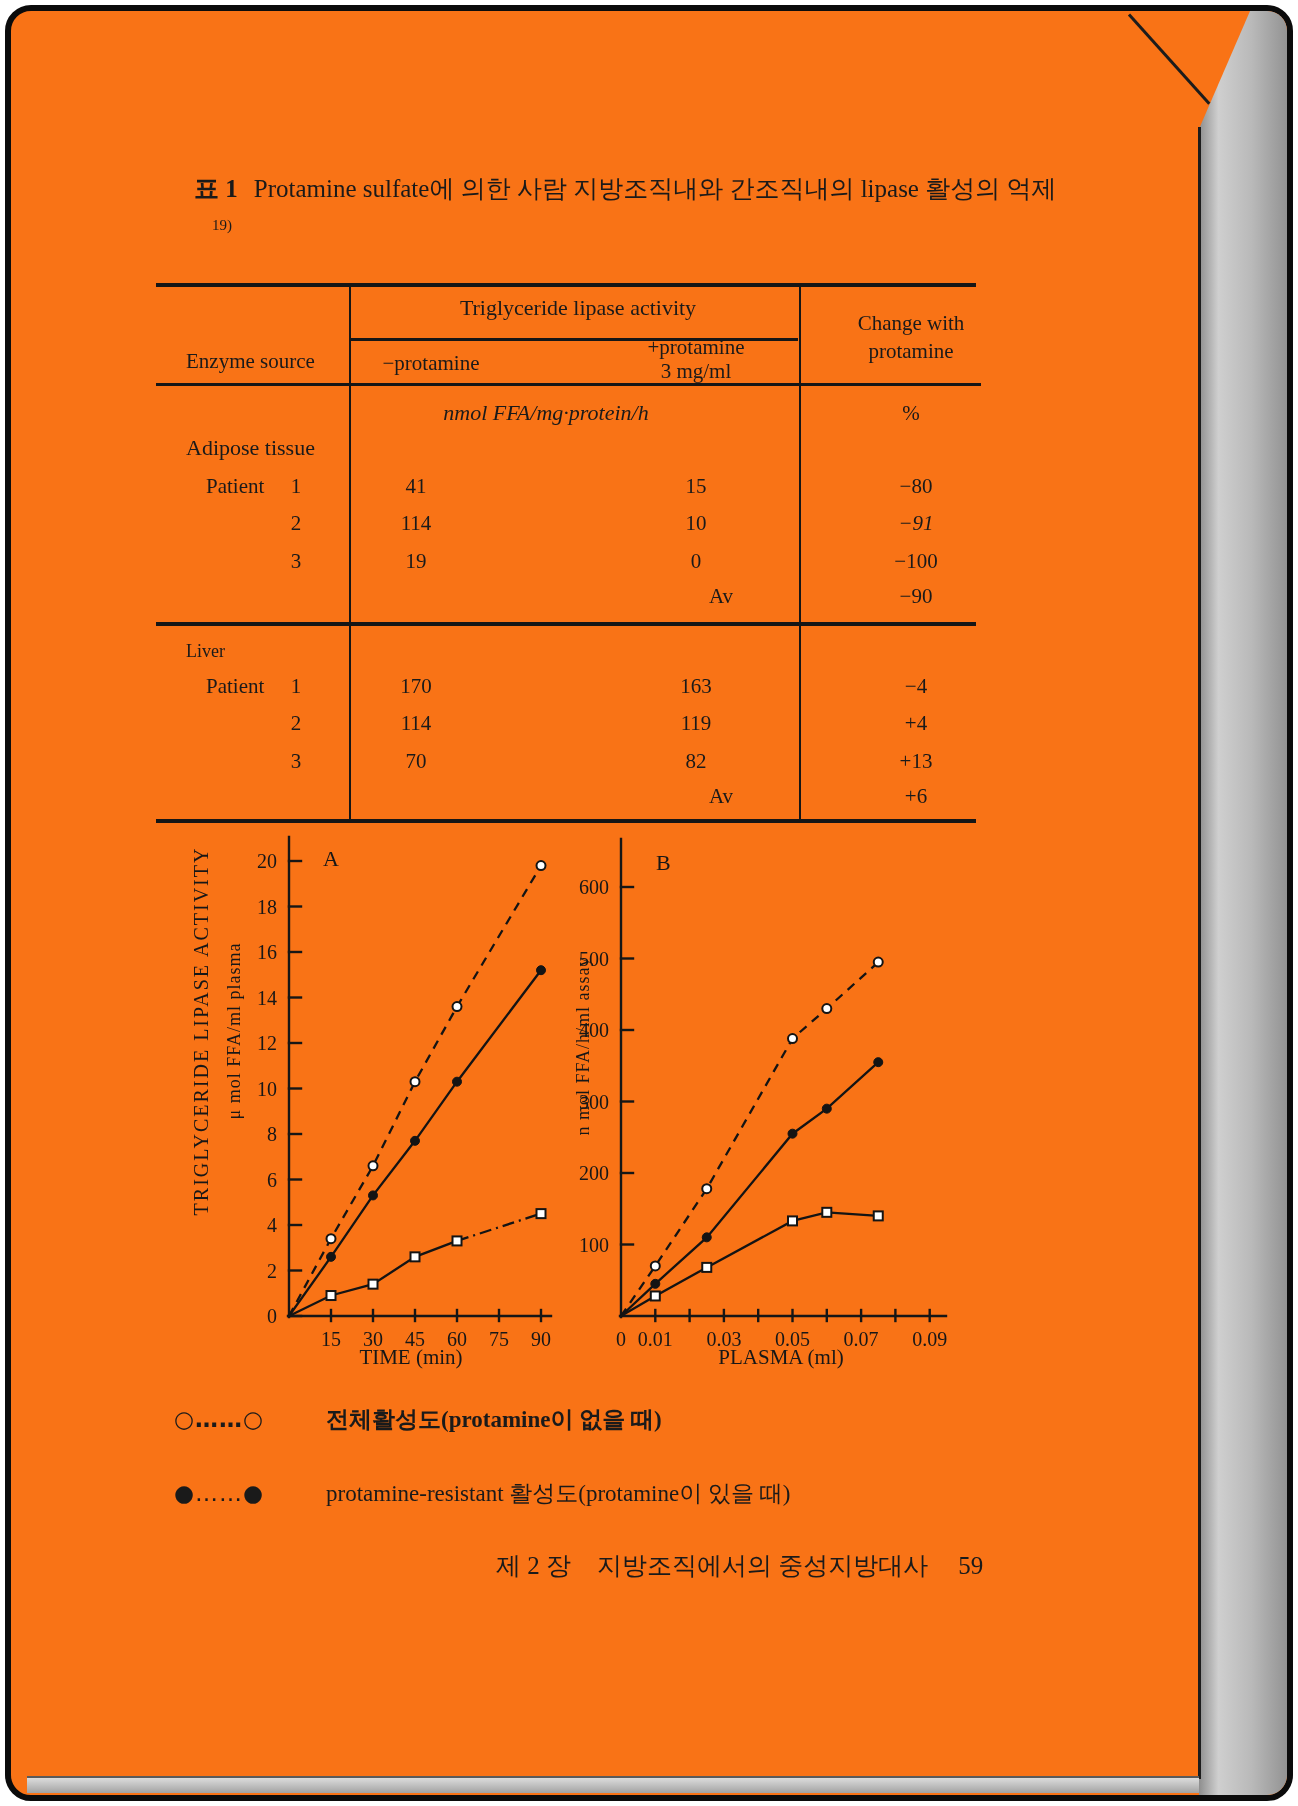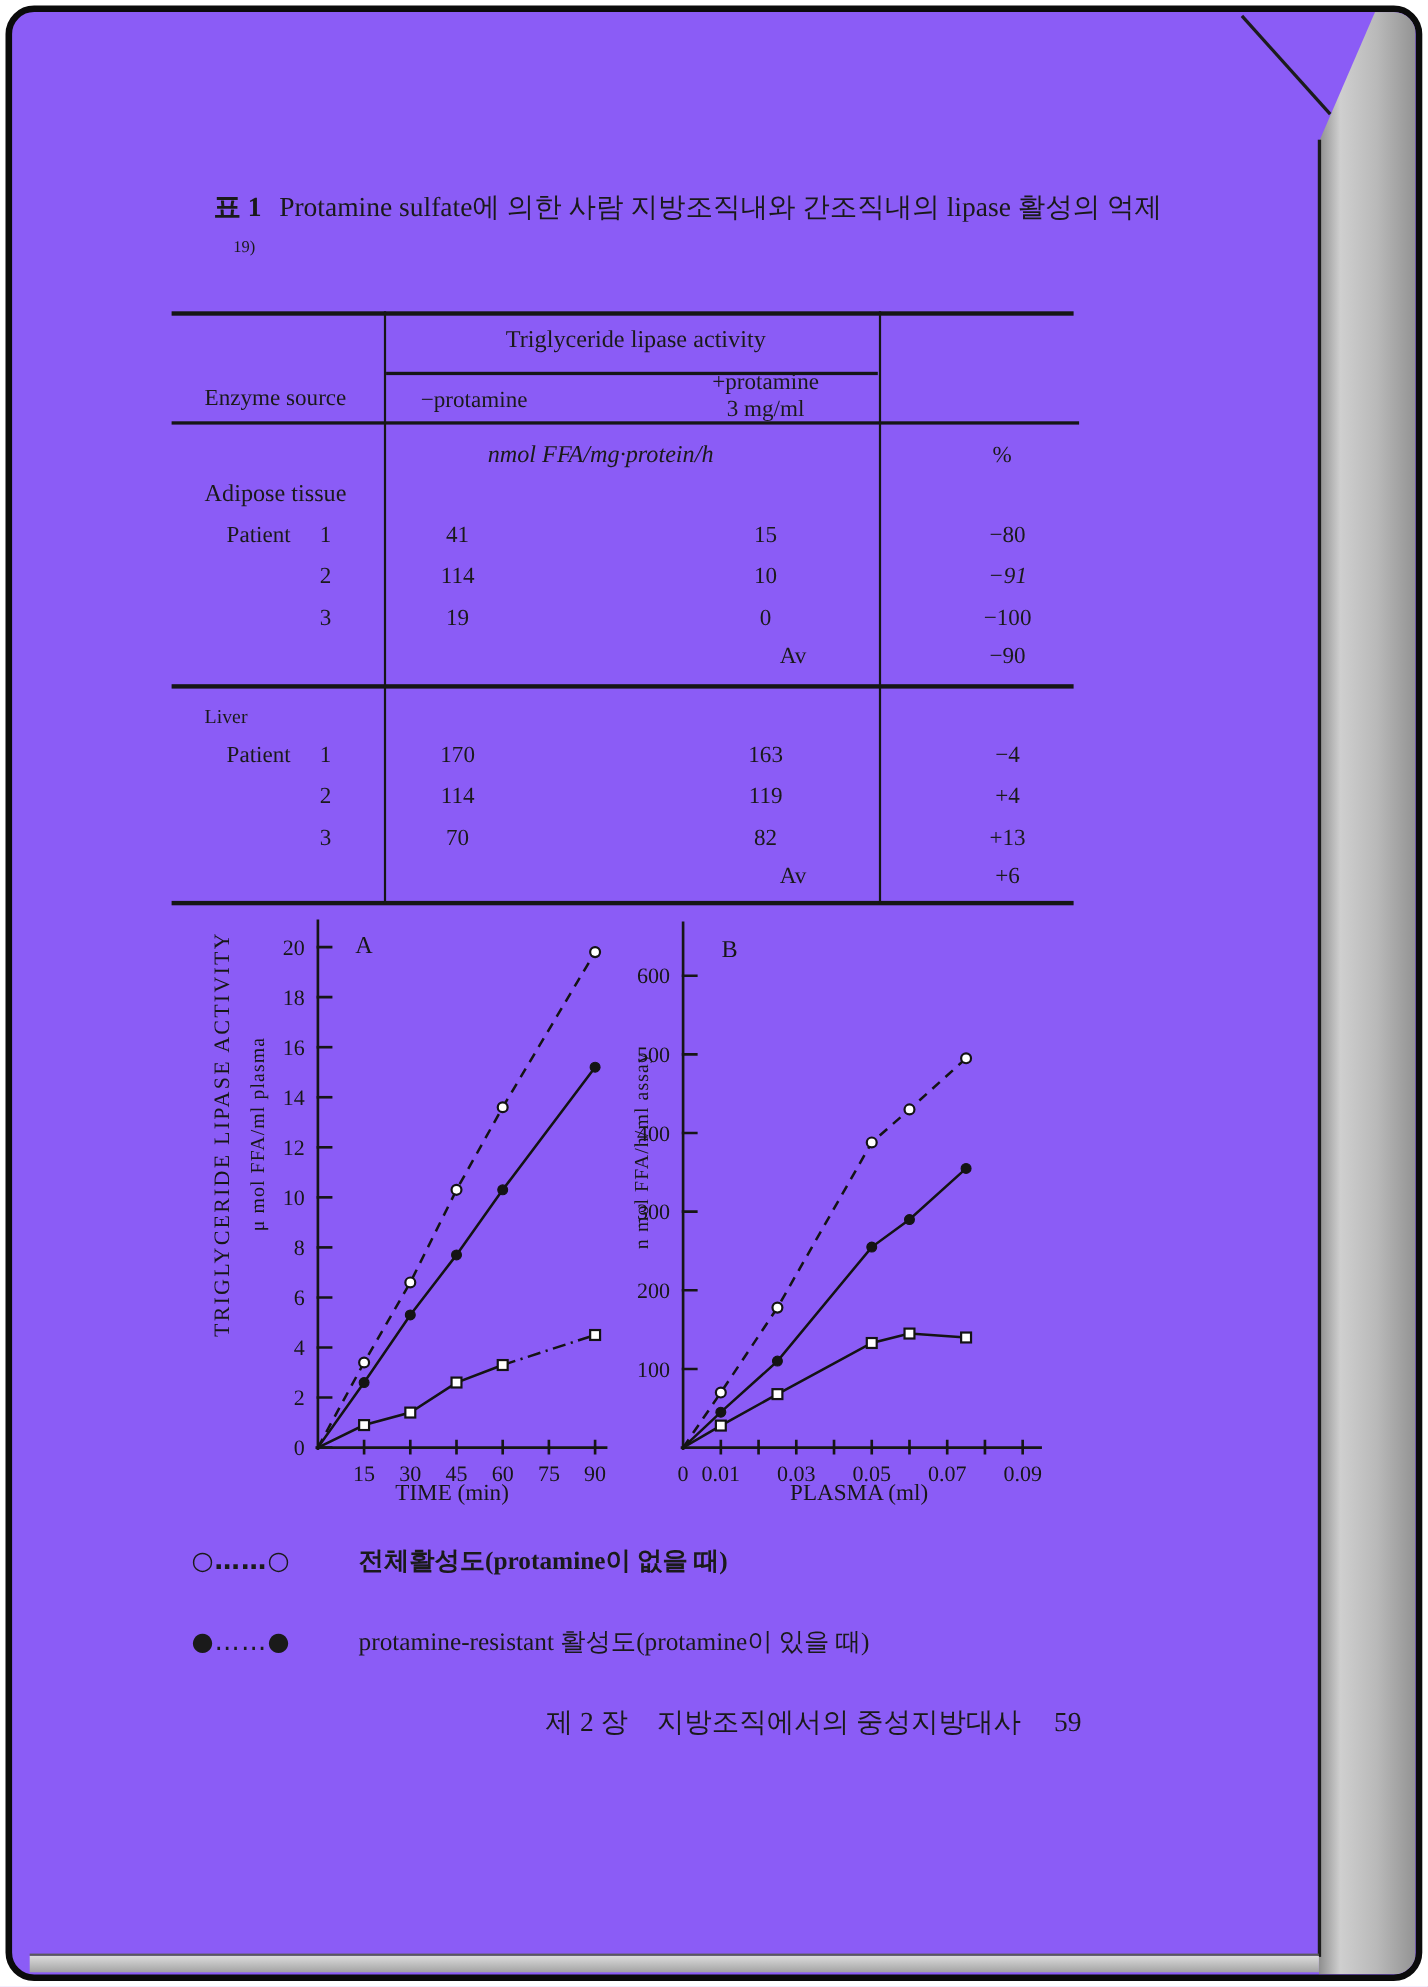--- a/index.html
+++ b/index.html
@@ -1,18 +1,18 @@
 <!DOCTYPE html>
 <html><head>
 <meta charset="utf-8">
 <style>
   html,body{margin:0;padding:0;background:#ffffff;}
   .page{position:relative;width:1298px;height:1806px;background:#fff;overflow:hidden;
         font-family:"Liberation Serif","DejaVu Serif",serif;color:#1a1a1a;}
-  .frame{position:absolute;inset:5px;border:6px solid #0b0b0b;border-radius:26px;background:#8b5cf6;overflow:hidden;}
+  .frame{position:absolute;inset:5px;border:6px solid #0b0b0b;border-radius:26px;background:#f97316;overflow:hidden;}
   .edge-band{position:absolute;top:0;bottom:0;right:0;width:88px;
         background:linear-gradient(90deg,#8e8e8e 0%,#cfcfcf 22%,#b9b9b9 60%,#939393 100%);
         clip-path:polygon(0 118px,58% 0,100% 0,100% 100%,0 100%);}
   .edge-line{position:absolute;top:116px;bottom:16px;right:86px;width:3px;background:#1c1c1c;}
   .fold-line{position:absolute;top:2px;right:38px;width:120px;height:3px;background:#1c1c1c;
         transform:rotate(48deg);transform-origin:left center;}
   .bottom-band{position:absolute;left:16px;right:88px;bottom:2px;height:15px;
         background:linear-gradient(#dcdcdc,#a3a3a3);border-top:2px solid #5a5a5a;}
 
   .abs{position:absolute;}
@@ -78,20 +78,24 @@
       <div class="hr" style="left:0;top:550px;width:820px;"></div>
       <div class="vr" style="left:193px;top:14px;height:538px;"></div>
       <div class="vr" style="left:643px;top:14px;height:538px;"></div>
 
       <div class="tcell" style="left:212px;top:25px;width:420px;text-align:center;font-size:22px;">Triglyceride lipase activity</div>
       <div class="tcell" style="left:30px;top:78px;">Enzyme source</div>
       <div class="tcell tc-center" style="left:200px;top:80px;width:150px;">−protamine</div>
       <div class="tcell tc-center" style="left:450px;top:66px;width:180px;line-height:24px;">
         <span>+protamine</span><br>
         <span>3 mg/ml</span>
+      </div>
+      <div class="tcell tc-center" style="left:670px;top:40px;width:170px;line-height:28px;">
+        <span>Change with</span><br>
+        <span>protamine</span>
       </div>
 
       <div class="tcell tc-center italic" style="left:205px;top:130px;width:370px;font-size:22px;">nmol FFA/mg·protein/h</div>
       <div class="tcell tc-center" style="left:670px;top:130px;width:170px;">%</div>
 
       <div class="tcell bold" style="left:30px;top:165px;font-size:22px;">Adipose tissue</div>
 
       <div>
         <div class="tcell" style="left:50px;top:203px;">Patient</div>
         <div class="tcell tc-center" style="left:115px;top:203px;width:50px;">1</div>

